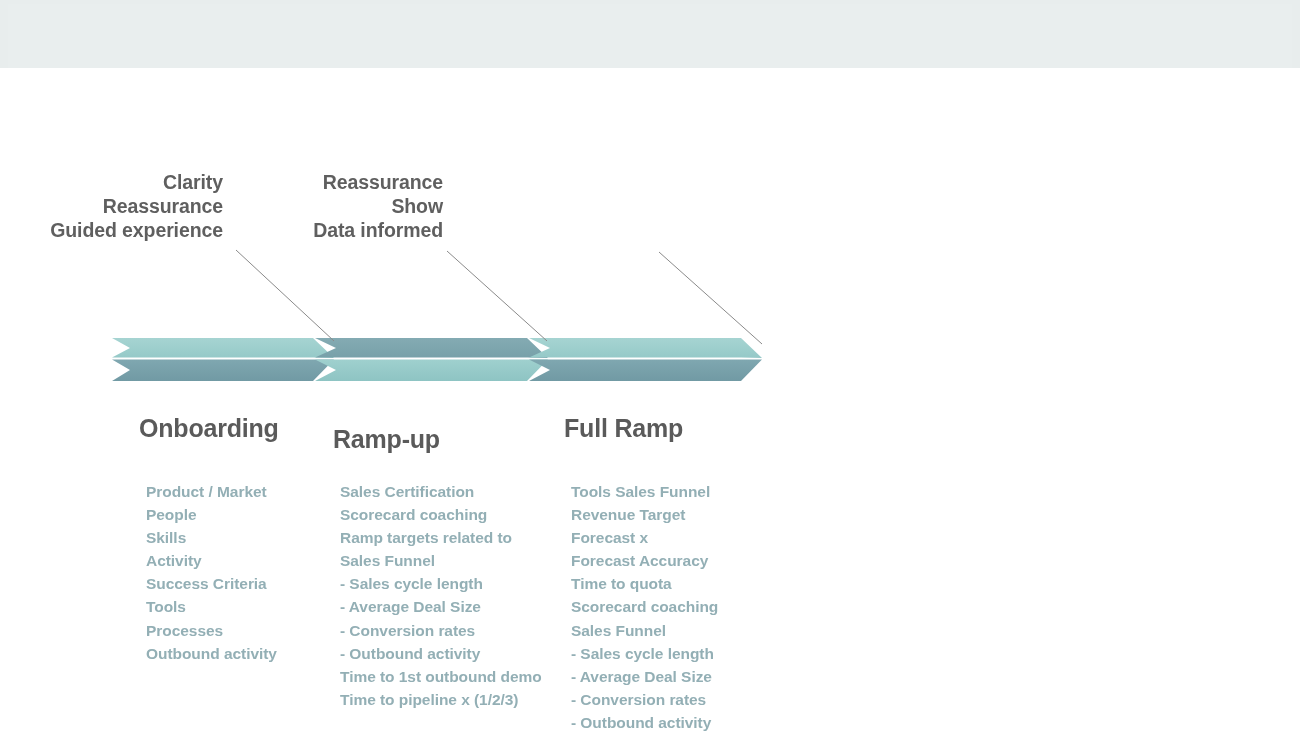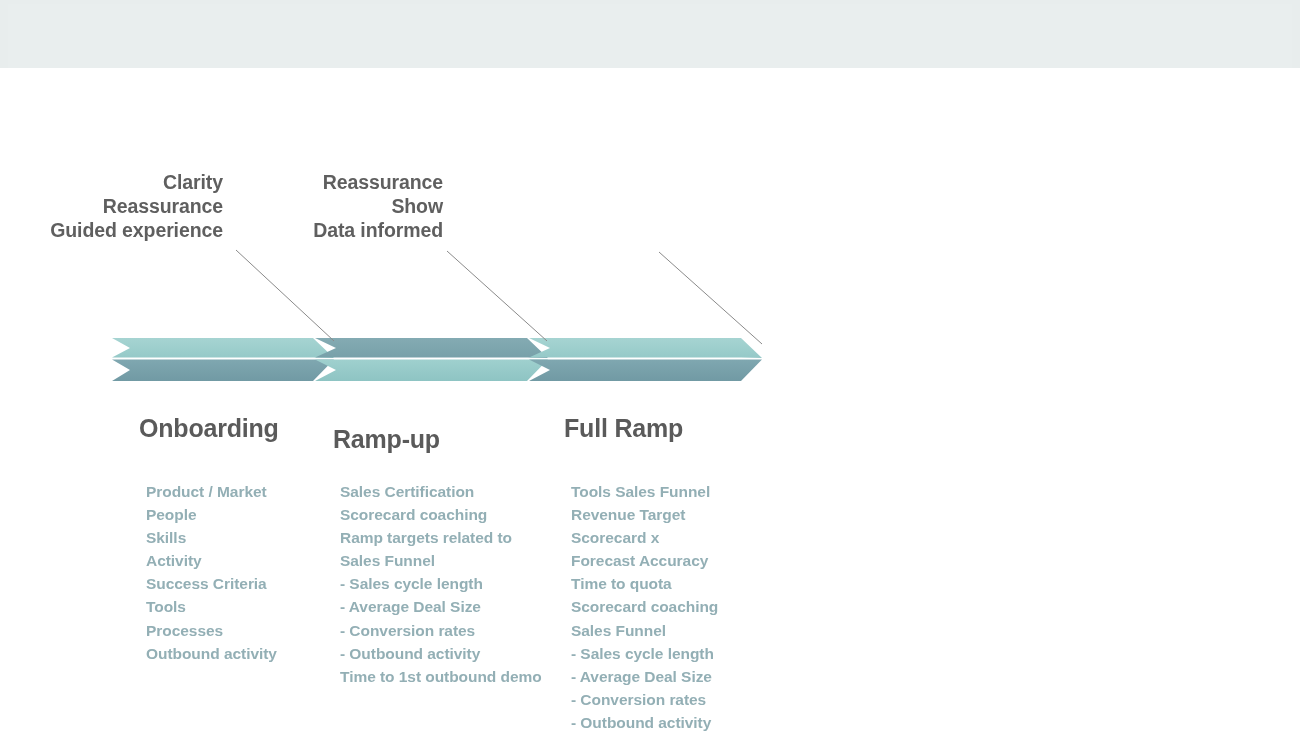--- a/index.html
+++ b/index.html
@@ -178,25 +178,26 @@
   <ul class="stage-list" id="stage-list-1">
       <li>Sales Certification</li>
       <li>Scorecard coaching</li>
       <li>Ramp targets related to</li>
       <li>Sales Funnel</li>
       <li>- Sales cycle length</li>
       <li>- Average Deal Size</li>
       <li>- Conversion rates</li>
       <li>- Outbound activity</li>
       <li>Time to 1st outbound demo</li>
+      <li>Time to pipeline x (1/2/3)</li>
     </ul>
   <ul class="stage-list" id="stage-list-2">
       <li>Tools Sales Funnel</li>
       <li>Revenue Target</li>
-      <li>Scorecard x</li>
+      <li>Forecast x</li>
       <li>Forecast Accuracy</li>
       <li>Time to quota</li>
       <li>Scorecard coaching</li>
       <li>Sales Funnel</li>
       <li>- Sales cycle length</li>
       <li>- Average Deal Size</li>
       <li>- Conversion rates</li>
       <li>- Outbound activity</li>
     </ul>
 

